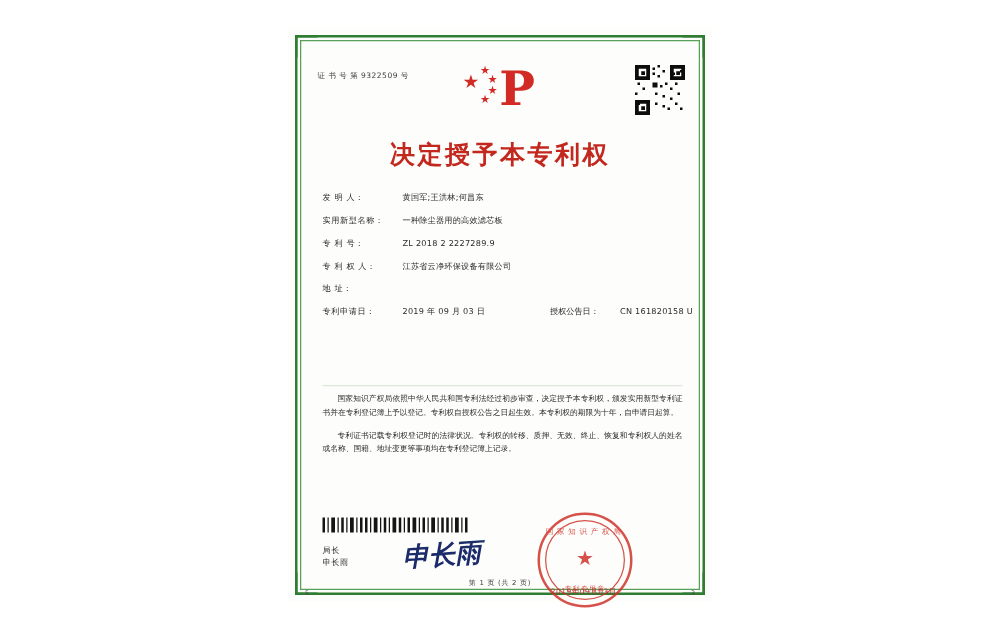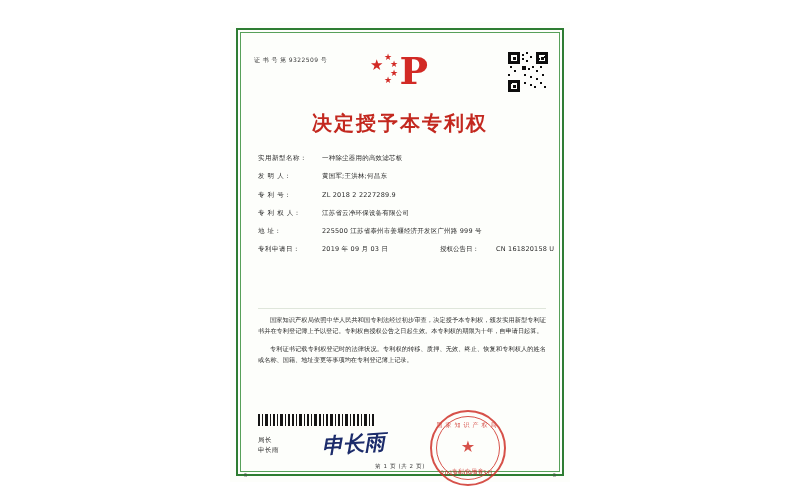--- a/index.html
+++ b/index.html
@@ -361,38 +361,37 @@
       <div class="qr-cell" style="left:36px;top:4px;width:2px;height:2px;"></div>
       <div class="qr-cell" style="left:30px;top:6px;width:2px;height:2px;"></div>
       <div class="qr-cell" style="left:2px;top:30px;width:2px;height:2px;"></div>
       <div class="qr-cell" style="left:6px;top:34px;width:2px;height:2px;"></div>
     </div>
 
     <div class="title">决定授予本专利权</div>
 
     <div class="fields">
       <div class="field-row">
+        <span class="field-label">发 明 人：</span>
+        <span class="field-value">黄国军;王洪林;何昌东</span>
+      </div>
+      <div class="field-row">
         <span class="field-label">实用新型名称：</span>
         <span class="field-value">一种除尘器用的高效滤芯板</span>
-      </div>
-      <div class="field-row">
-        <span class="field-label">发 明 人：</span>
-        <span class="field-value">黄国军;王洪林;何昌东</span>
       </div>
       <div class="field-row">
         <span class="field-label">专 利 号：</span>
         <span class="field-value">ZL 2018 2 2227289.9</span>
       </div>
       <div class="field-row">
         <span class="field-label">专 利 权 人：</span>
         <span class="field-value">江苏省云净环保设备有限公司</span>
       </div>
       <div class="field-row">
         <span class="field-label">地 址：</span>
-        <span class="field-value">225500 江苏省泰州市姜堰经济开发区广州路 999 号</span>
       </div>
       <div class="field-row two-col">
         <span class="field-label">专利申请日：</span>
         <span class="field-value">2019 年 09 月 03 日</span>
         <span class="field-label2">授权公告日：</span>
         <span class="field-value">CN 161820158 U</span>
       </div>
     </div>
 
     <div class="divider-line"></div>

